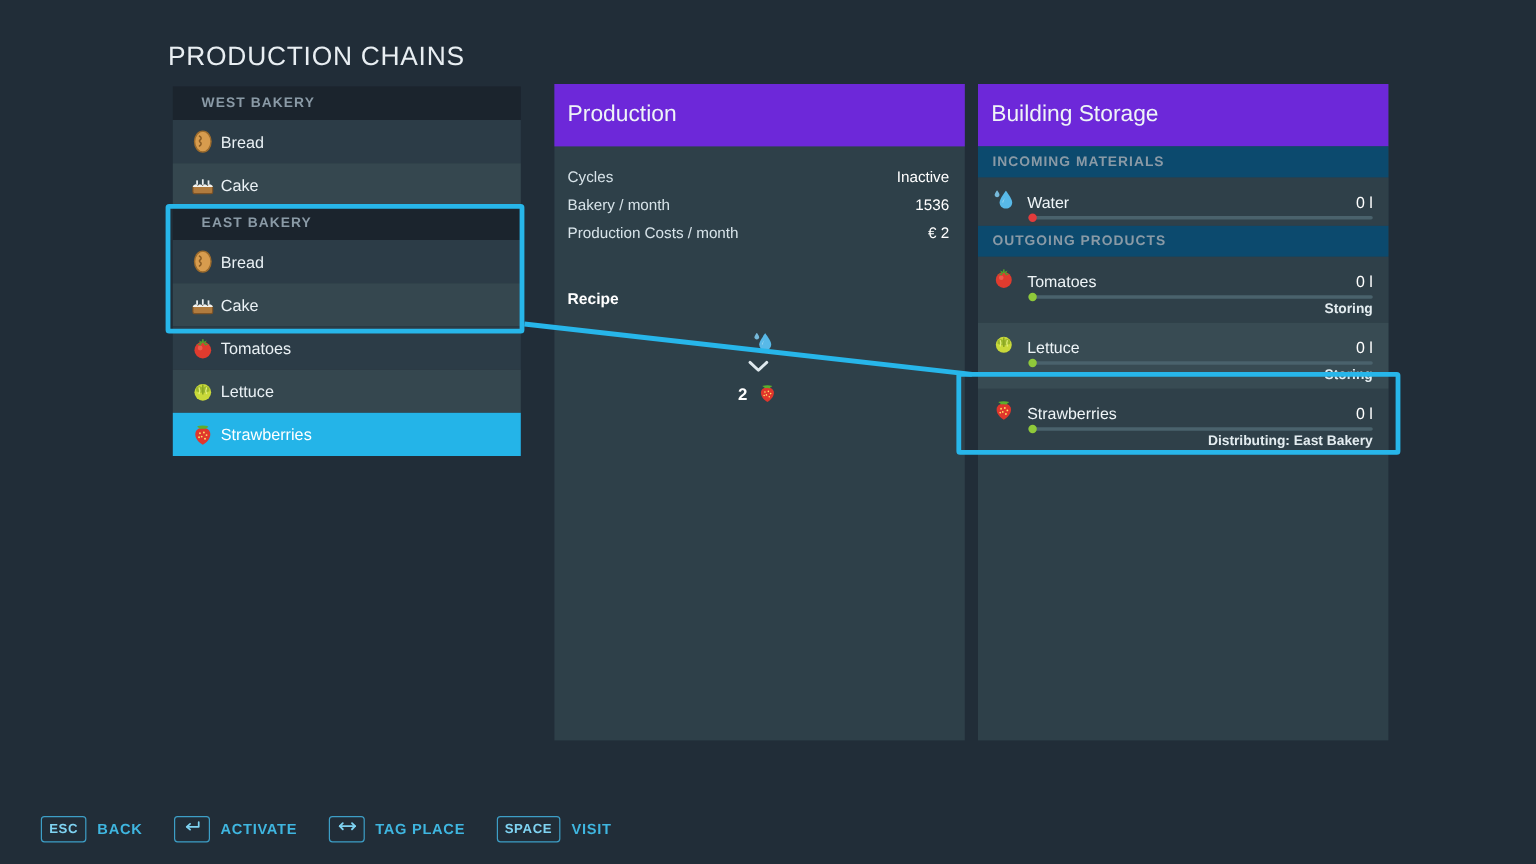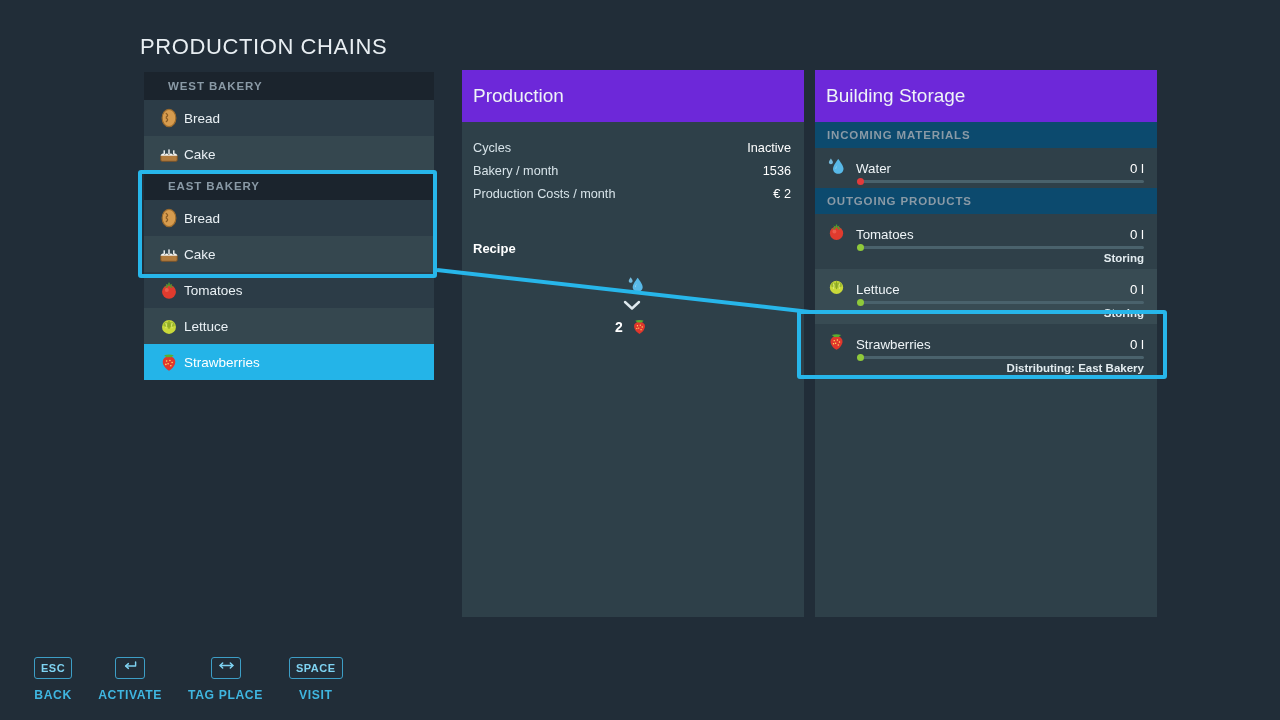--- a/index.html
+++ b/index.html
@@ -101,21 +101,21 @@
   }
   #hl-left  { left: 138px; top: 170px; width: 299px; height: 108px; }
   #hl-right { left: 797px; top: 310px; width: 370px; height: 69px; }
   #connector { position: absolute; left: 0; top: 0; width: 1280px; height: 720px; pointer-events: none; }
 
   
   .hintbar {
     position: absolute; left: 34px; bottom: 18px;
     display: flex; align-items: center; gap: 26px;
   }
-  .hint { display: flex; align-items: center; gap: 9px; flex-direction: column; }
+  .hint { display: flex; align-items: center; gap: 9px; }
   .keycap {
     border: 1.6px solid #3d9ec6; border-radius: 3px;
     color: #7fd3f2; font-size: 11px; font-weight: bold;
     min-width: 26px; height: 22px; padding: 0 6px;
     display: flex; align-items: center; justify-content: center;
     letter-spacing: .5px;
   }
   .hint-label {
     color: #3fb6e0; font-size: 12.2px; font-weight: bold; letter-spacing: .6px;
   }

